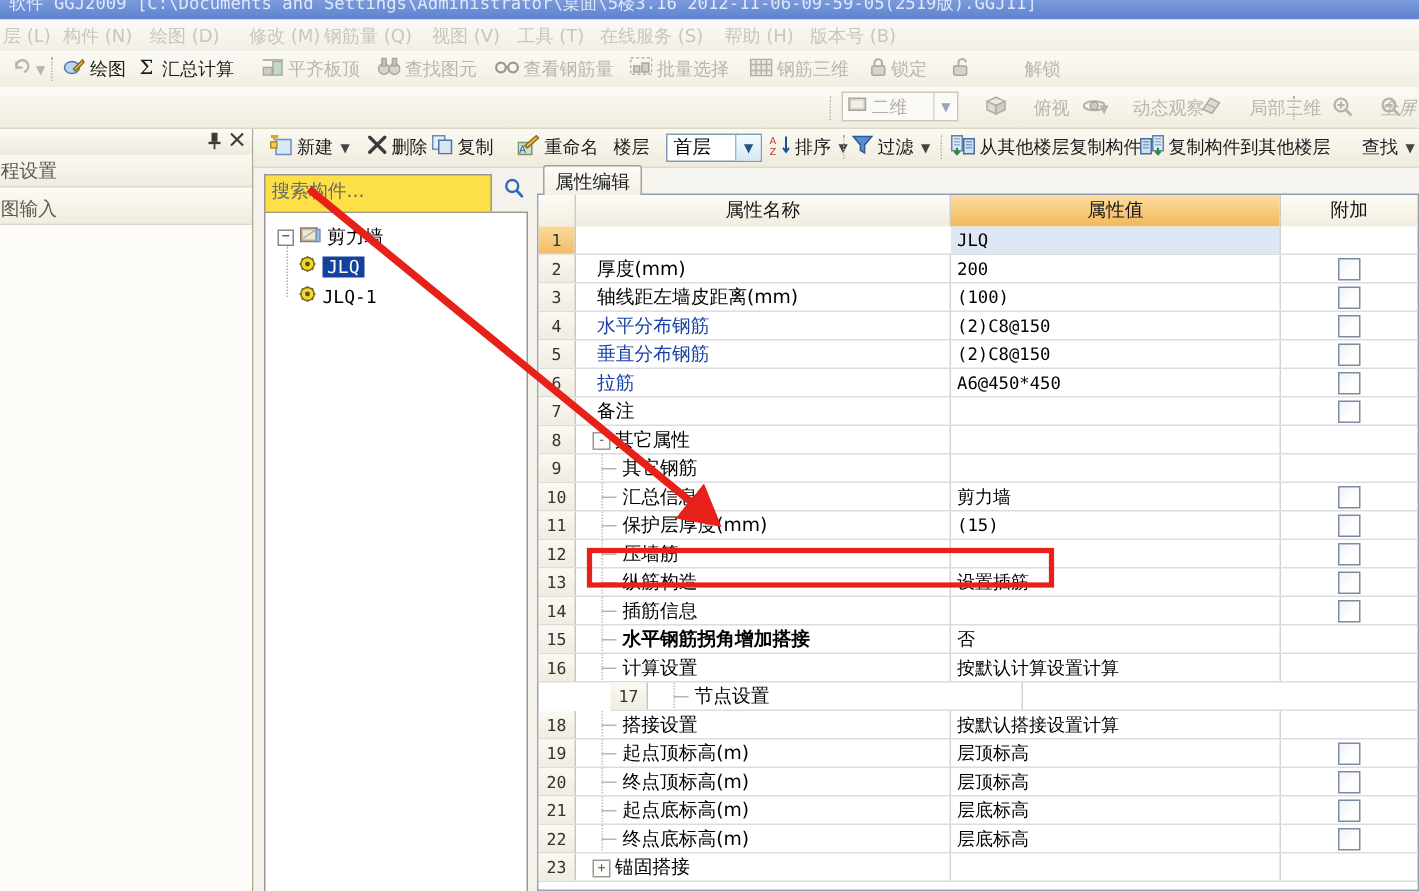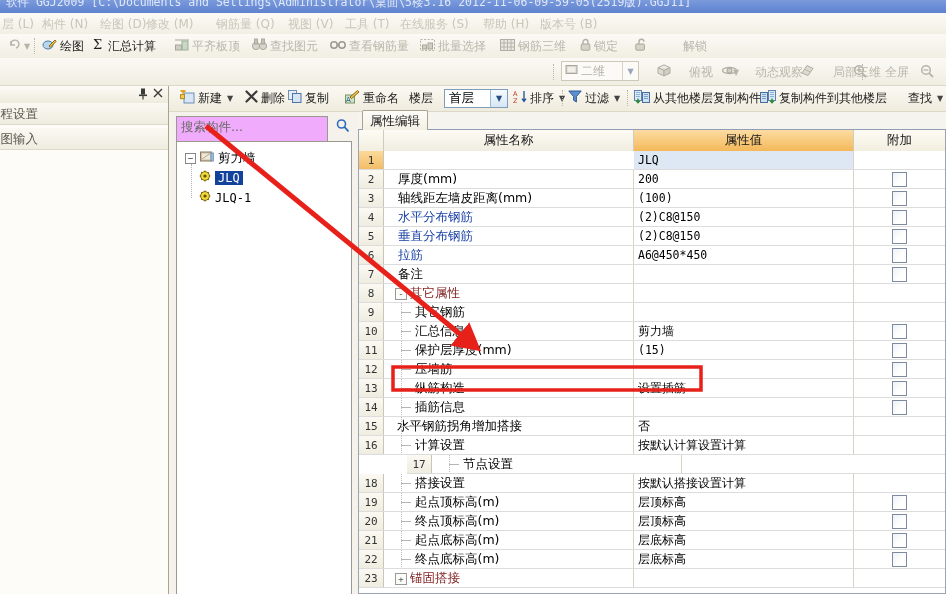--- a/index.html
+++ b/index.html
@@ -122,21 +122,21 @@
   
   .treecol {
     position: absolute; left: 169px; top: 86px; width: 189px; height: 508px;
     background: #f4f2ea;
   }
   .searchrow {
     position: absolute; left: 7px; top: 30px; width: 176px; height: 22px;
   }
   .searchbox {
     position: absolute; left: 0; top: 0; width: 152px; height: 34px;
-    border: 1px solid #9a988f; background: #f0abfc;
+    border: 1px solid #9a988f; background: #fde047;
     box-sizing: border-box;
     font-size: 12.5px; color: #6b6a66;
     padding: 2px 0 0 4px;
   }
   .searchbtn {
     position: absolute; left: 156px; top: 0; width: 20px; height: 22px;
     display: flex; align-items: center; justify-content: center;
   }
   .treebody {
     position: absolute; left: 7px; top: 55px; width: 176px; height: 536px;
@@ -245,21 +245,21 @@
     box-sizing: border-box;
     display: flex; align-items: center; justify-content: center;
   }
   .chk {
     width: 13px; height: 13px; border: 1px solid #7c8ba0;
     background: linear-gradient(135deg,#eef1f5 0%, #ffffff 60%);
   }
   .grow.selected .g-name { background: #1b5bbd; color: #fff; }
   .grow.selected .g-val  { background: #dee7f4; }
   .name-blue { color: #1941a5; }
-  .name-gray { color: #7f1d1d; }
+  .name-gray { color: #000000; }
   .treedash {
     position: absolute; left: 17px; width: 10px; height: 0;
     border-top: 1px solid #b6b6b6; top: 9px;
   }
   .vline {
     position: absolute; left: 17px; top: 0; height: 19px; border-left: 1px dotted #bdbdbd;
   }
   .pmbox {
     position: absolute; left: 11px; top: 4px;
     width: 10px; height: 10px; border: 1px solid #9a9a93; background: #fbfbf9;
@@ -280,21 +280,21 @@
 <div id="app">
 
   <div class="titlebar">
     <div class="ttxt">软件 GGJ2009   [C:\Documents and Settings\Administrator\桌面\5楼3.16 2012-11-06-09-59-05(2519版).GGJ11]</div>
   </div>
 
   <div class="menubar" id="menubar">
       <div class="mi" style="left: 2px;">层 (L)</div>
       <div class="mi" style="left: 42px;">构件 (N)</div>
       <div class="mi" style="left: 100px; text-align: right;">绘图 (D)</div>
-      <div class="mi" style="left: 146px; text-align: center;">修改 (M)</div>
+      <div class="mi" style="left: 166px; text-align: center;">修改 (M)</div>
       <div class="mi" style="left: 216px;">钢筋量 (Q)</div>
       <div class="mi" style="left: 288px;">视图 (V)</div>
       <div class="mi" style="left: 345px;">工具 (T)</div>
       <div class="mi" style="left: 400px;">在线服务 (S)</div>
       <div class="mi" style="left: 483px;">帮助 (H)</div>
       <div class="mi" style="left: 540px;">版本号 (B)</div>
     </div>
 
   <div class="toolbar1" id="toolbar1">
     <div class="tb-item disabled" style="left:8px;">
@@ -338,21 +338,21 @@
         <span>查找图元</span>
       </div>
       <div class="tb-item disabled" style="left: 330px;">
         <span class="ico"><svg width="16" height="11" viewBox="0 0 16 11">
             <circle cx="4" cy="6" r="3.2" fill="none" stroke="#9b998f" stroke-width="1.5"></circle>
             <circle cx="12" cy="6" r="3.2" fill="none" stroke="#9b998f" stroke-width="1.5"></circle>
             <path d="M7.2 6 L8.8 6" stroke="#9b998f" stroke-width="1.5"></path>
           </svg></span>
         <span>查看钢筋量</span>
       </div>
-      <div class="tb-item disabled" style="left: 420px;">
+      <div class="tb-item disabled" style="left: 420px; font-family: Liberation Mono, monospace;">
         <span class="ico"><svg width="15" height="12" viewBox="0 0 15 12">
             <rect x="0.5" y="0.5" width="14" height="11" fill="none" stroke="#b6b3a9" stroke-dasharray="2 1.6"></rect>
             <rect x="2.5" y="6" width="4" height="4" fill="#d0cec5" stroke="#a9a69b"></rect>
             <rect x="8" y="4" width="4.5" height="6" fill="#d0cec5" stroke="#a9a69b"></rect>
           </svg></span>
         <span>批量选择</span>
       </div>
       <div class="tb-item disabled" style="left: 500px;">
         <span class="ico"><svg width="15" height="12" viewBox="0 0 15 12">
             <rect x="0.5" y="0.5" width="14" height="11" fill="#e9e7df" stroke="#b0ada3"></rect>
@@ -406,21 +406,21 @@
           </svg></span>
         <span>动态观察</span>
       </div>
       <div class="t2-item" style="left: 800px;">
         <span class="ico"><svg width="15" height="13" viewBox="0 0 15 13">
             <path d="M2 9 L7 1.5 L13 4.5 L8 11.5 z" fill="#dedbd2" stroke="#aeaba1"></path>
             <path d="M5 5.5 L10.5 8" stroke="#b9b6ac"></path>
           </svg></span>
         <span>局部三维</span>
       </div>
-      <div class="t2-item" style="left: 853px;">
+      <div class="t2-item" style="left: 888px; font-style: italic;">
         <span class="ico"><svg width="14" height="14" viewBox="0 0 14 14">
             <circle cx="6" cy="6" r="4.3" fill="none" stroke="#b6b3a9" stroke-width="1.5"></circle>
             <path d="M6 3.6 L6 8.4 M3.6 6 L8.4 6" stroke="#b6b3a9" stroke-width="1.3"></path>
             <path d="M9.3 9.3 L13 13" stroke="#b6b3a9" stroke-width="1.8"></path>
           </svg></span>
         <span>全屏</span>
       </div>
       <div class="t2-item" style="left: 920px;">
         <span class="ico"><svg width="14" height="14" viewBox="0 0 14 14">
             <circle cx="6" cy="6" r="4.3" fill="none" stroke="#b6b3a9" stroke-width="1.5"></circle>
@@ -759,21 +759,21 @@
             <div class="g-val"></div>
             <div class="g-att">
               <span class="chk"></span>
             </div>
           </div>
           <div class="grow" style="top: 287px;">
             <div class="g-num">15</div>
             <div class="g-name">
               <span class="vline"></span>
               <span class="treedash"></span>
-              <span style="padding-left: 13px;">水平钢筋拐角增加搭接</span>
+              <span style="padding-left: 31px; font-weight: bold;">水平钢筋拐角增加搭接</span>
             </div>
             <div class="g-val">否</div>
             <div class="g-att"></div>
           </div>
           <div class="grow" style="top: 306px;">
             <div class="g-num">16</div>
             <div class="g-name">
               <span class="vline"></span>
               <span class="treedash"></span>
               <span style="padding-left: 31px;">计算设置</span>

